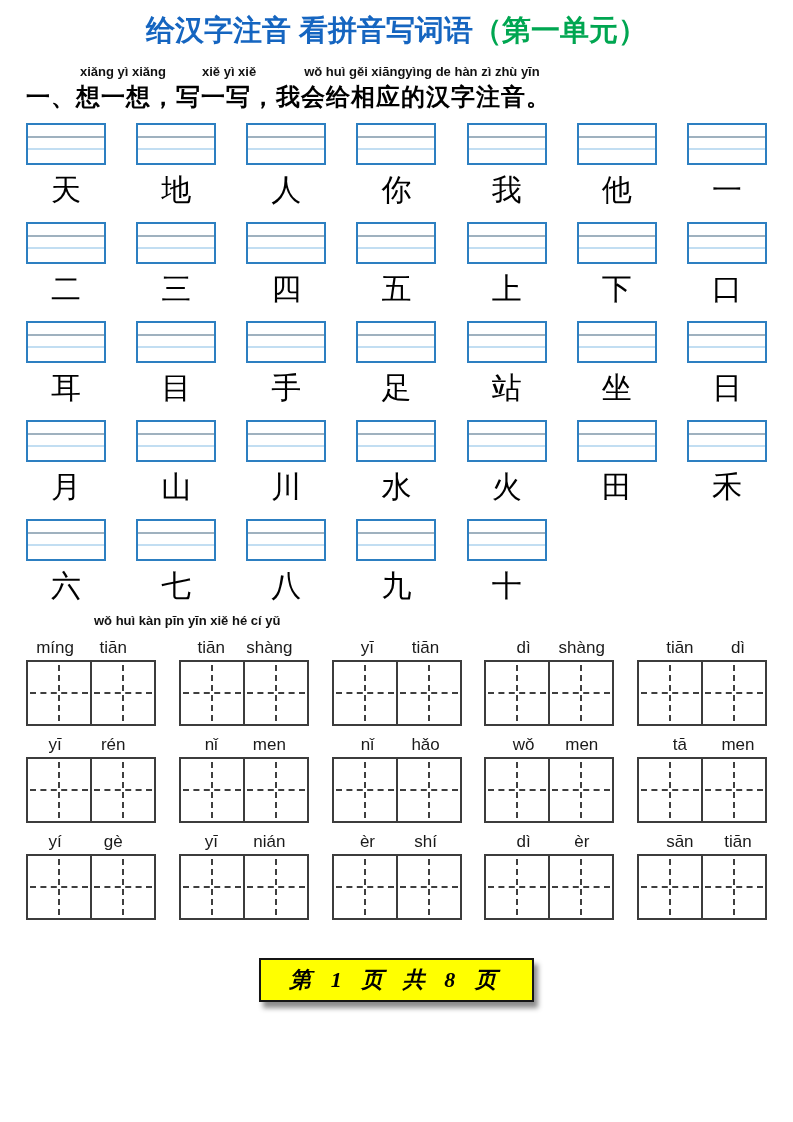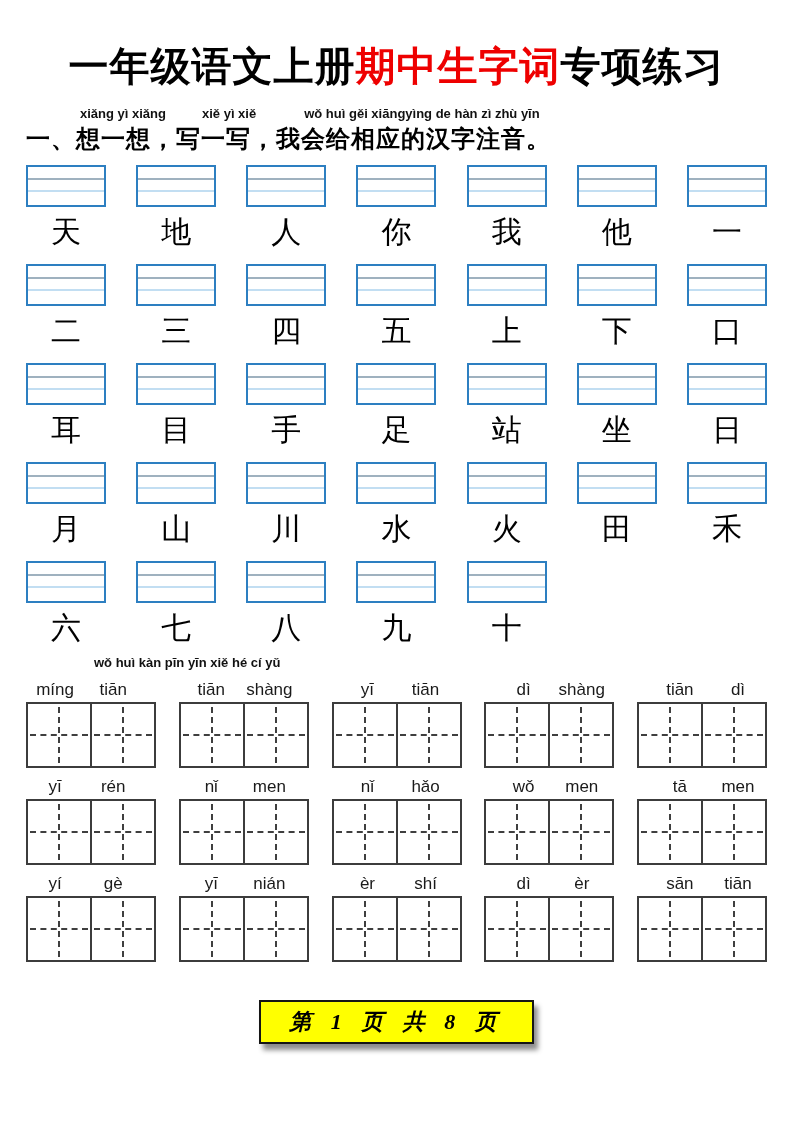--- a/index.html
+++ b/index.html
@@ -73,24 +73,24 @@
     padding:5px 28px; font-size:22px; font-weight:700; letter-spacing:7px;
     font-family:"Liberation Serif","DejaVu Serif", serif; font-style:italic;
     box-shadow:4px 6px 5px rgba(0,0,0,0.45); color:#000;
   }
 </style>
 </head>
 <body>
 
 <div class="page">
 
-  <div class="title">
-    <span>一年级语文上册</span><span class="red">期中生字词</span><span>专项练习</span>
-  </div>
-
+
+  <div class="subtitle">
+    <span class="blue">给汉字注音 看拼音写词语</span><span class="green">（第一单元）</span>
+  </div>
 
   <div class="sec-pinyin s1-pinyin">
     <span class="seg1">xiǎng yì xiǎng</span>
     <span class="seg2">xiě yì xiě</span>
     <span class="seg3">wǒ huì gěi xiāngyìng de hàn zì zhù yīn</span>
   </div>
   <div class="sec-heading">一、想一想，写一写，我会给相应的汉字注音。</div>
 
   <div class="row7 boxes">
     <div class="col">

